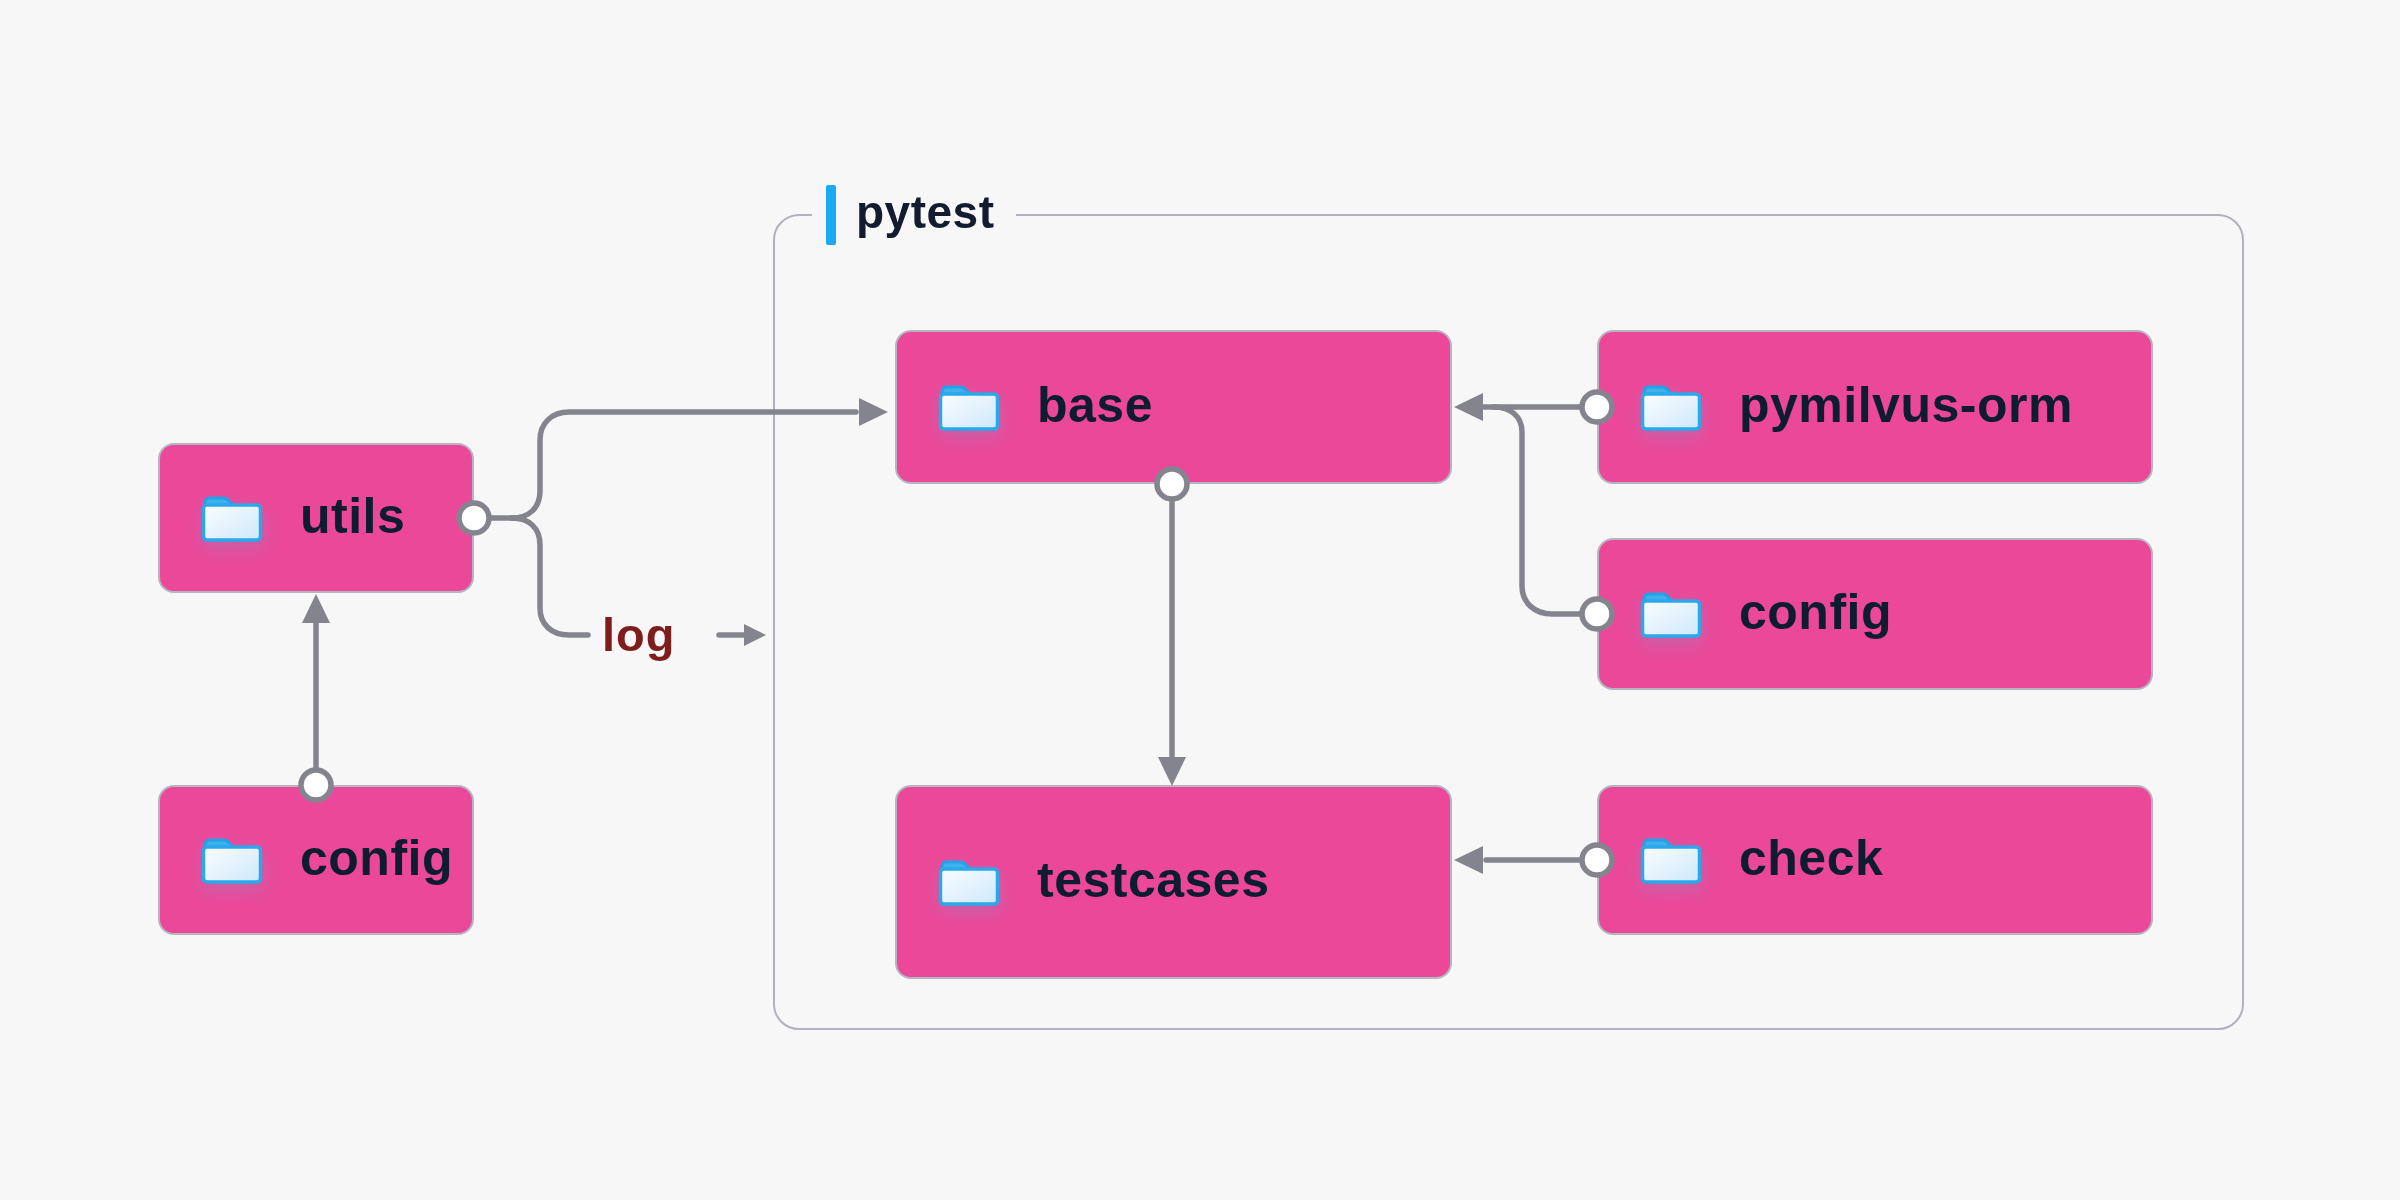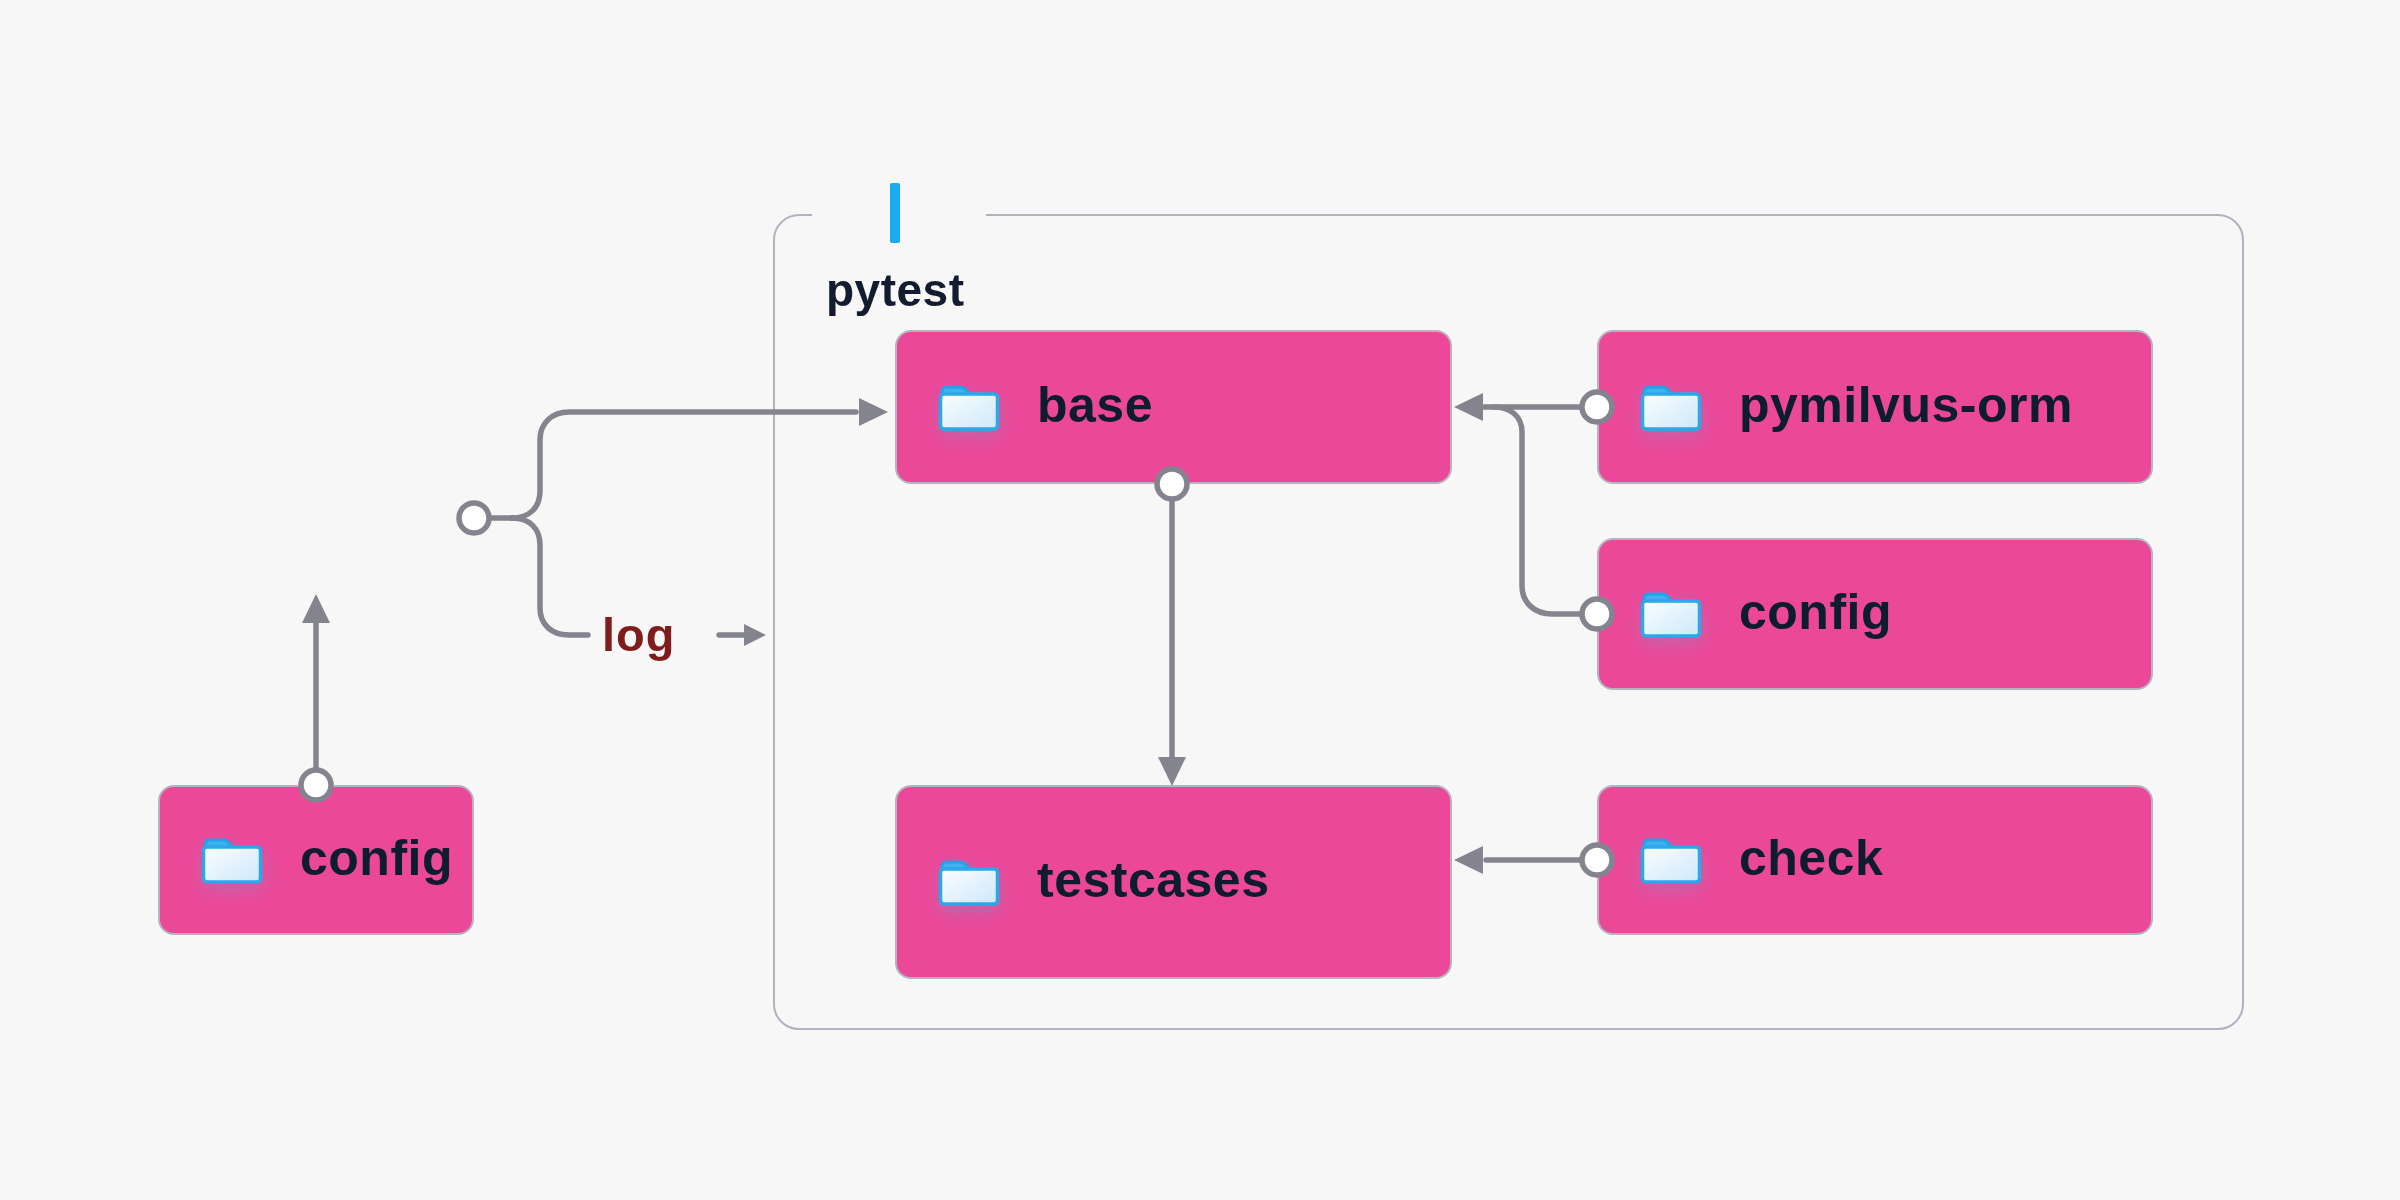--- a/index.html
+++ b/index.html
@@ -9,21 +9,21 @@
     background:#f7f7f8;overflow:hidden;
   }
   .group-container{
     position:absolute;left:773px;top:214px;width:1471px;height:816px;
     border:2.5px solid #b2b2be;border-radius:26px;background:transparent;
     box-sizing:border-box;z-index:1;
   }
   .group-label{
     position:absolute;left:812px;top:183px;height:64px;z-index:2;
     display:flex;align-items:center;background:#f7f7f8;
-    padding:0 22px 0 14px;gap:20px;flex-direction:column;
+    padding:0 22px 0 14px;gap:20px;
   }
   .group-label .bar{
     width:10px;height:60px;background:#19aaf1;border-radius:2px;flex:none;
   }
   .group-label .txt{
     font-size:46px;font-weight:700;color:#121c2e;letter-spacing:0.5px;
     padding-bottom:6px;
   }
   .node{
     position:absolute;background:#ec4899;border:2.5px solid #b5b5bf;
@@ -66,20 +66,26 @@
         <stop offset="0" stop-color="#fbfdff"></stop>
         <stop offset="1" stop-color="#cde8fa"></stop>
       </linearGradient>
       <g id="folder-glyph">
         <path d="M5 20 L5 11 Q5 6 10 6 L23 6 Q26.5 6 28.5 8.5 L33.5 14 L33.5 20 Z" fill="#40b1ed" stroke="#22a3e9" stroke-width="3" stroke-linejoin="round"></path>
         <rect x="3.5" y="13" width="57" height="35" rx="3.5" fill="url(#fgrad)" stroke="#29a8ea" stroke-width="3.5"></rect>
       </g>
     </defs>
   </svg>
 
+  <div class="node n-utils">
+    <svg class="folder" width="64" height="52" viewBox="0 0 64 52">
+        <use href="#folder-glyph"></use>
+      </svg>
+    <div class="label">utils</div>
+  </div>
 
   <div class="node n-config">
     <svg class="folder" width="64" height="52" viewBox="0 0 64 52">
         <use href="#folder-glyph"></use>
       </svg>
     <div class="label">config</div>
   </div>
 
   <div class="node n-base">
     <svg class="folder" width="64" height="52" viewBox="0 0 64 52">

